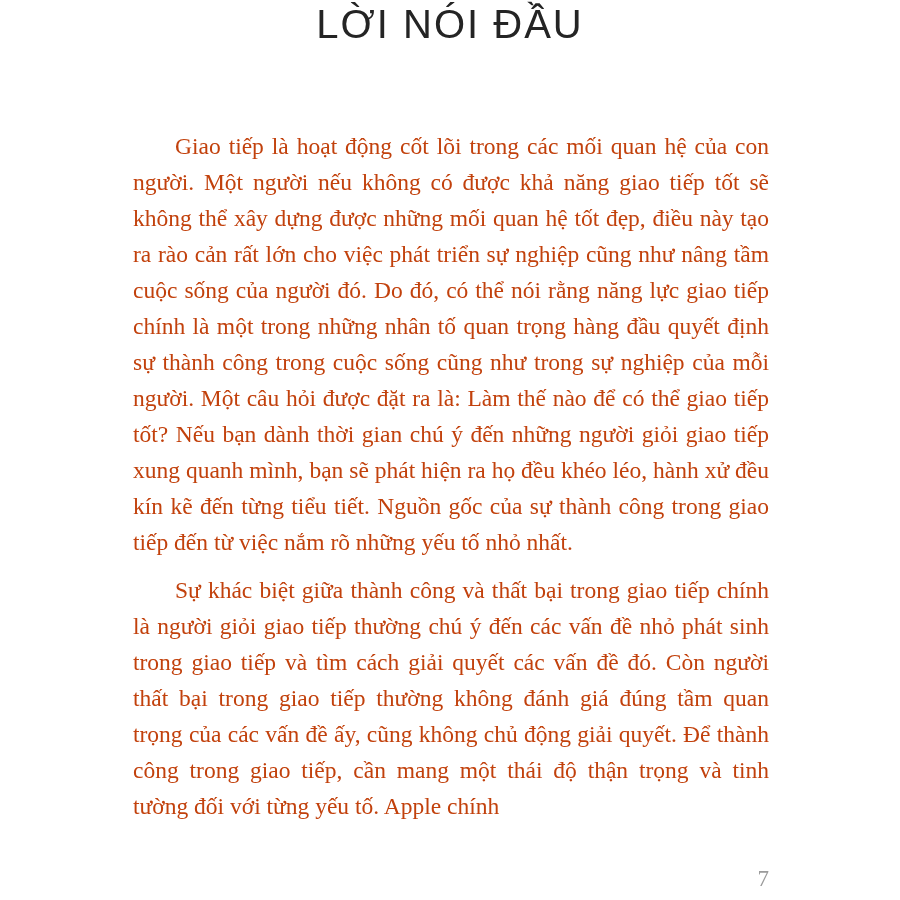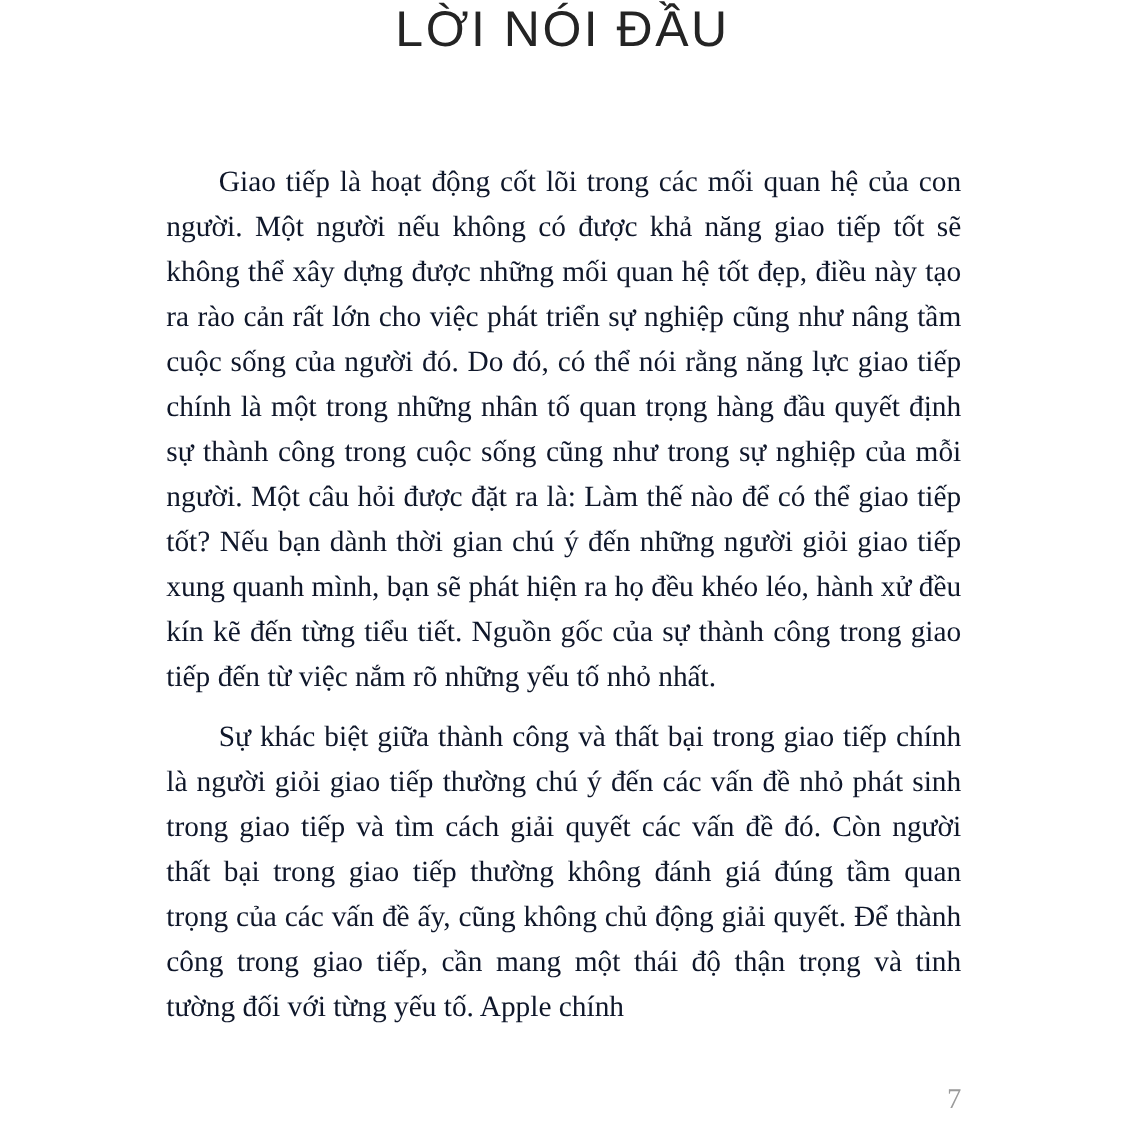--- a/index.html
+++ b/index.html
@@ -29,21 +29,21 @@
     color: #242424;
   }
   .body-text {
     position: absolute;
     top: 128px;
     left: 133px;
     width: 636px;
     font-family: "Liberation Serif", serif;
     font-size: 23.5px;
     line-height: 36px;
-    color: #0f172a;
+    color: #c2410c;
     text-align: justify;
   }
   .body-text p {
     margin: 0 0 12px 0;
     text-indent: 42px;
   }
   .footer {
     position: absolute;
     top: 866px;
     left: 133px;

